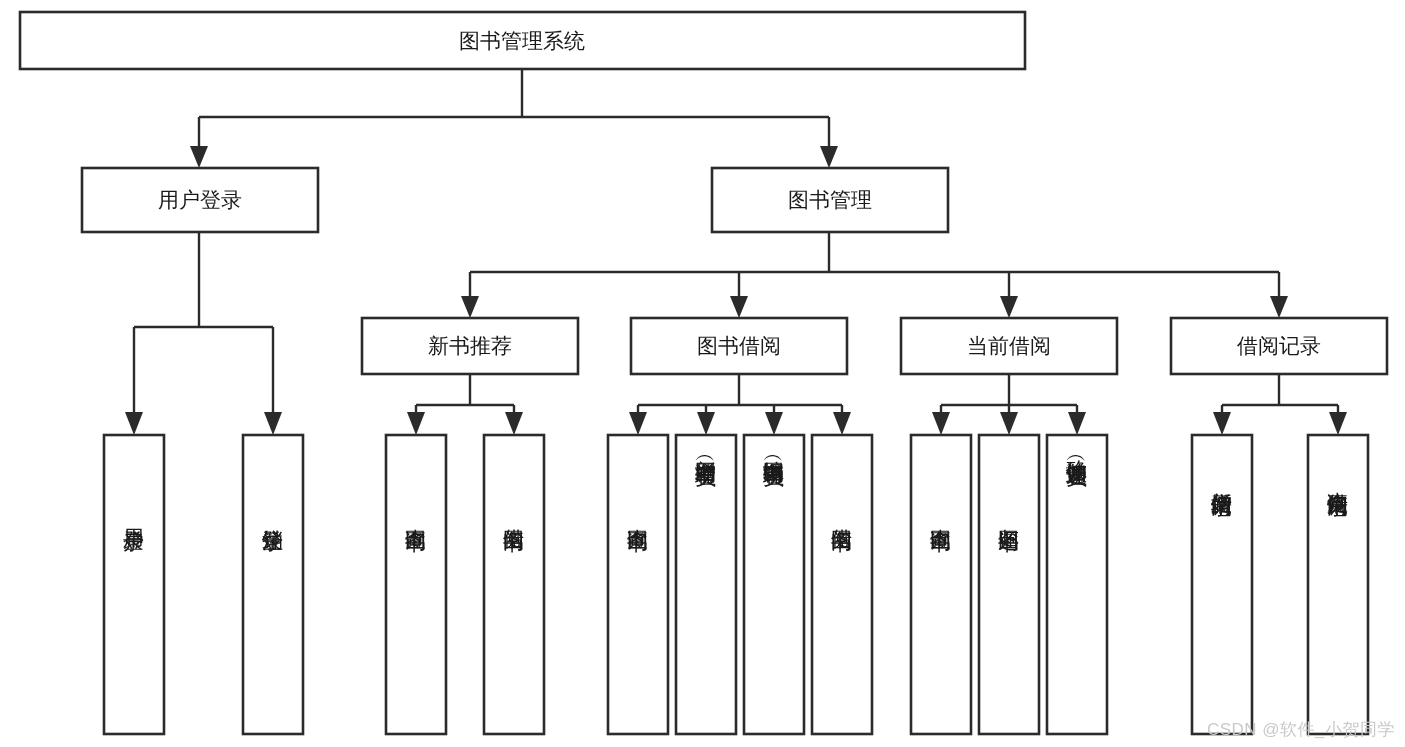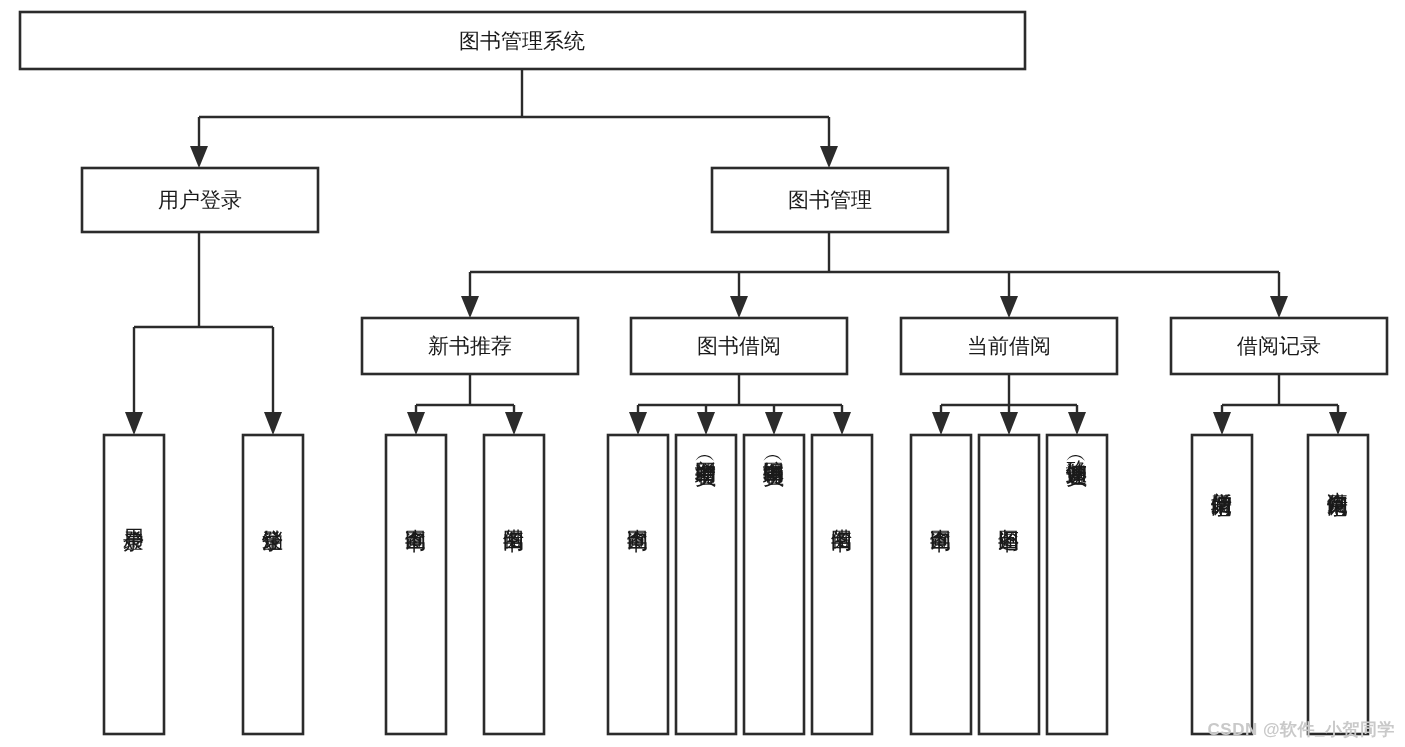--- a/index.html
+++ b/index.html
@@ -56,21 +56,20 @@
   .watermark {
     position: absolute;
     right: 10px;
     bottom: 6px;
     font-family: "Liberation Sans", "DejaVu Sans", sans-serif;
     font-size: 17px;
     color: #c9c9c9;
     white-space: nowrap;
     pointer-events: none;
     letter-spacing: 0.5px;
-    font-weight: bold;
   }
 </style>
 </head>
 <body>
 
 <svg id="diagram" viewBox="0 0 1405 747">
 
   <defs></defs>
 
   <g>

